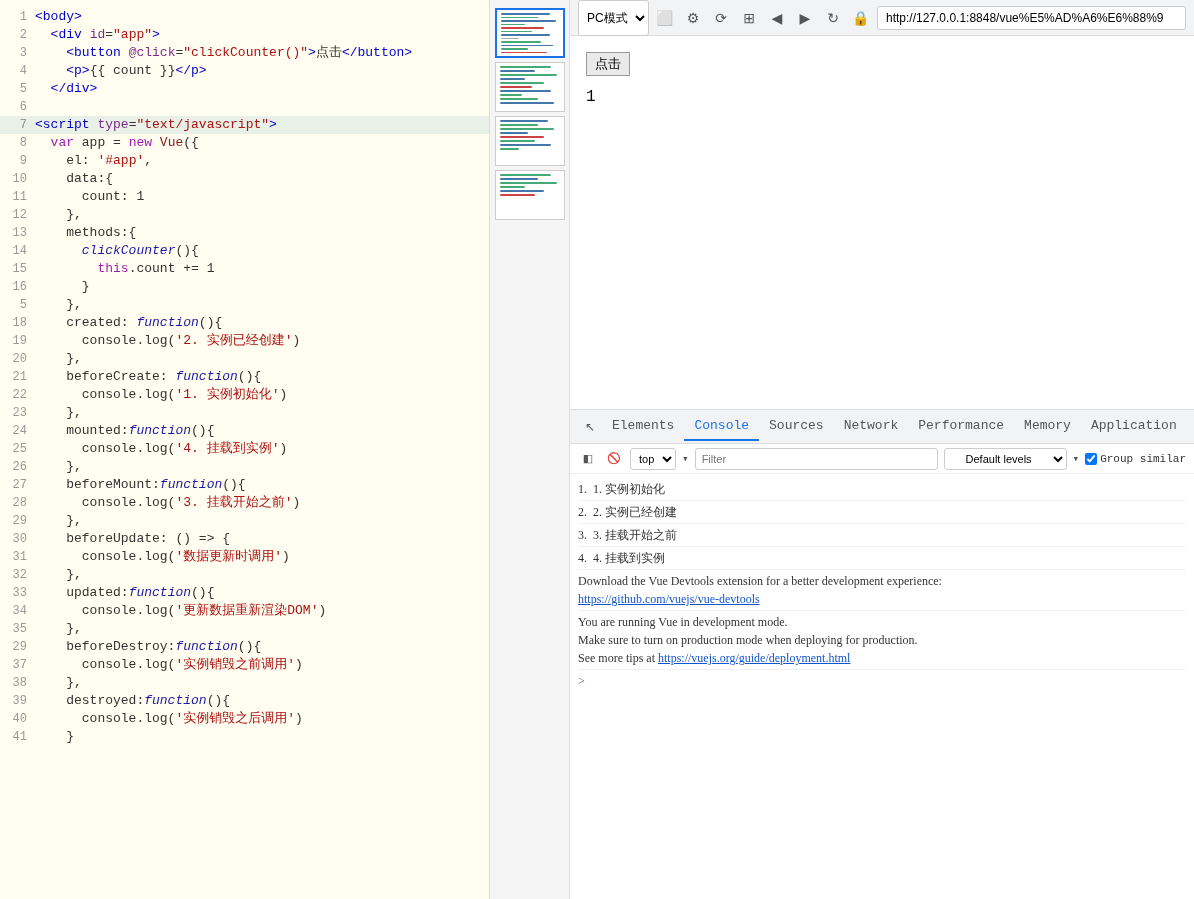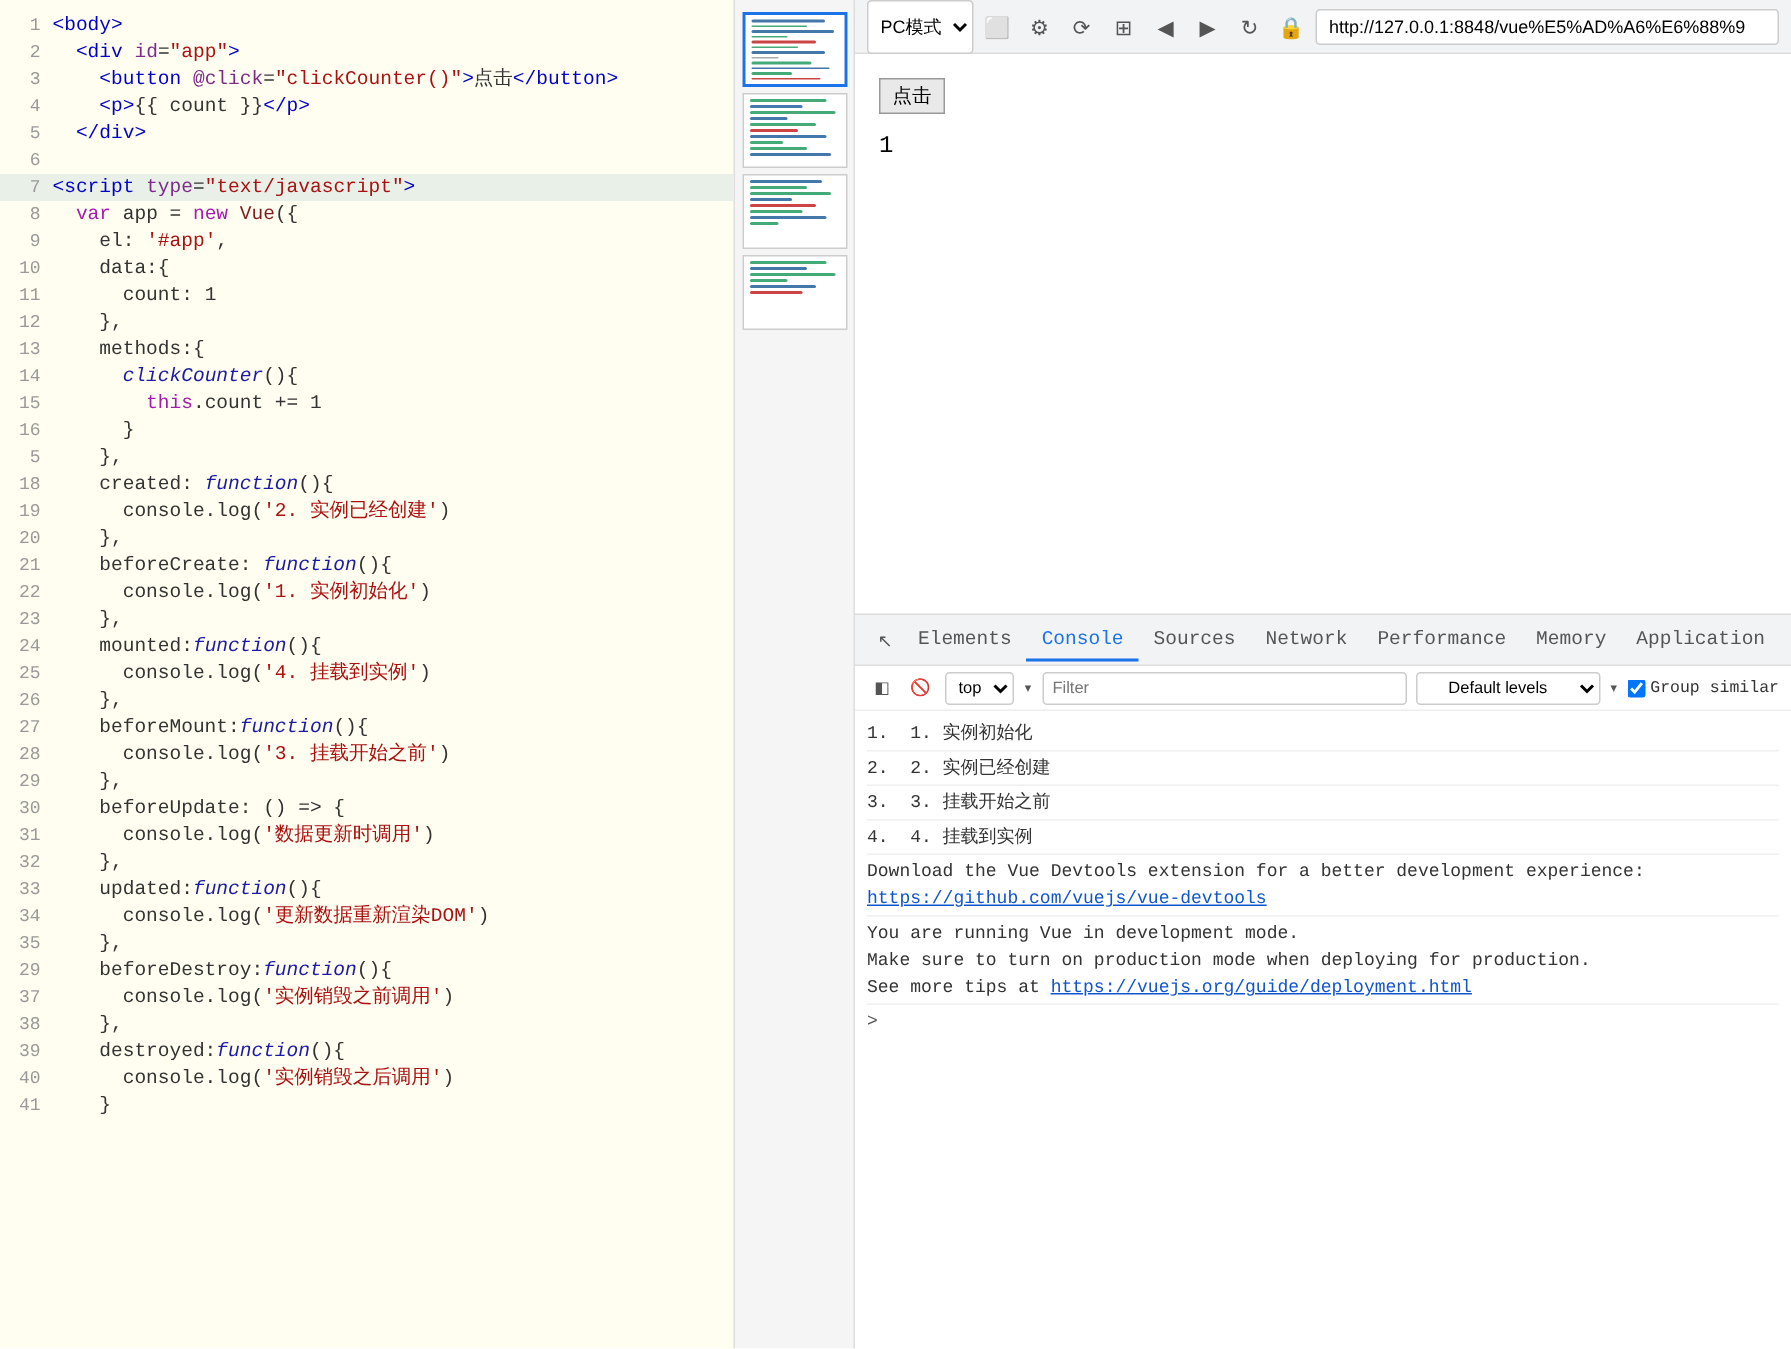--- a/index.html
+++ b/index.html
@@ -285,21 +285,21 @@
       color: #333;
       white-space: nowrap;
       cursor: pointer;
     }
 
     
     #console-output {
       flex: 1;
       overflow-y: auto;
       padding: 4px 8px;
-      font-family: Liberation Mono, monospace;
+      font-family: Liberation Serif, serif;
       font-size: 12px;
       background: #fff;
     }
 
     .console-item {
       padding: 2px 0;
       border-bottom: 1px solid #f0f0f0;
       line-height: 18px;
       color: #333;
     }

